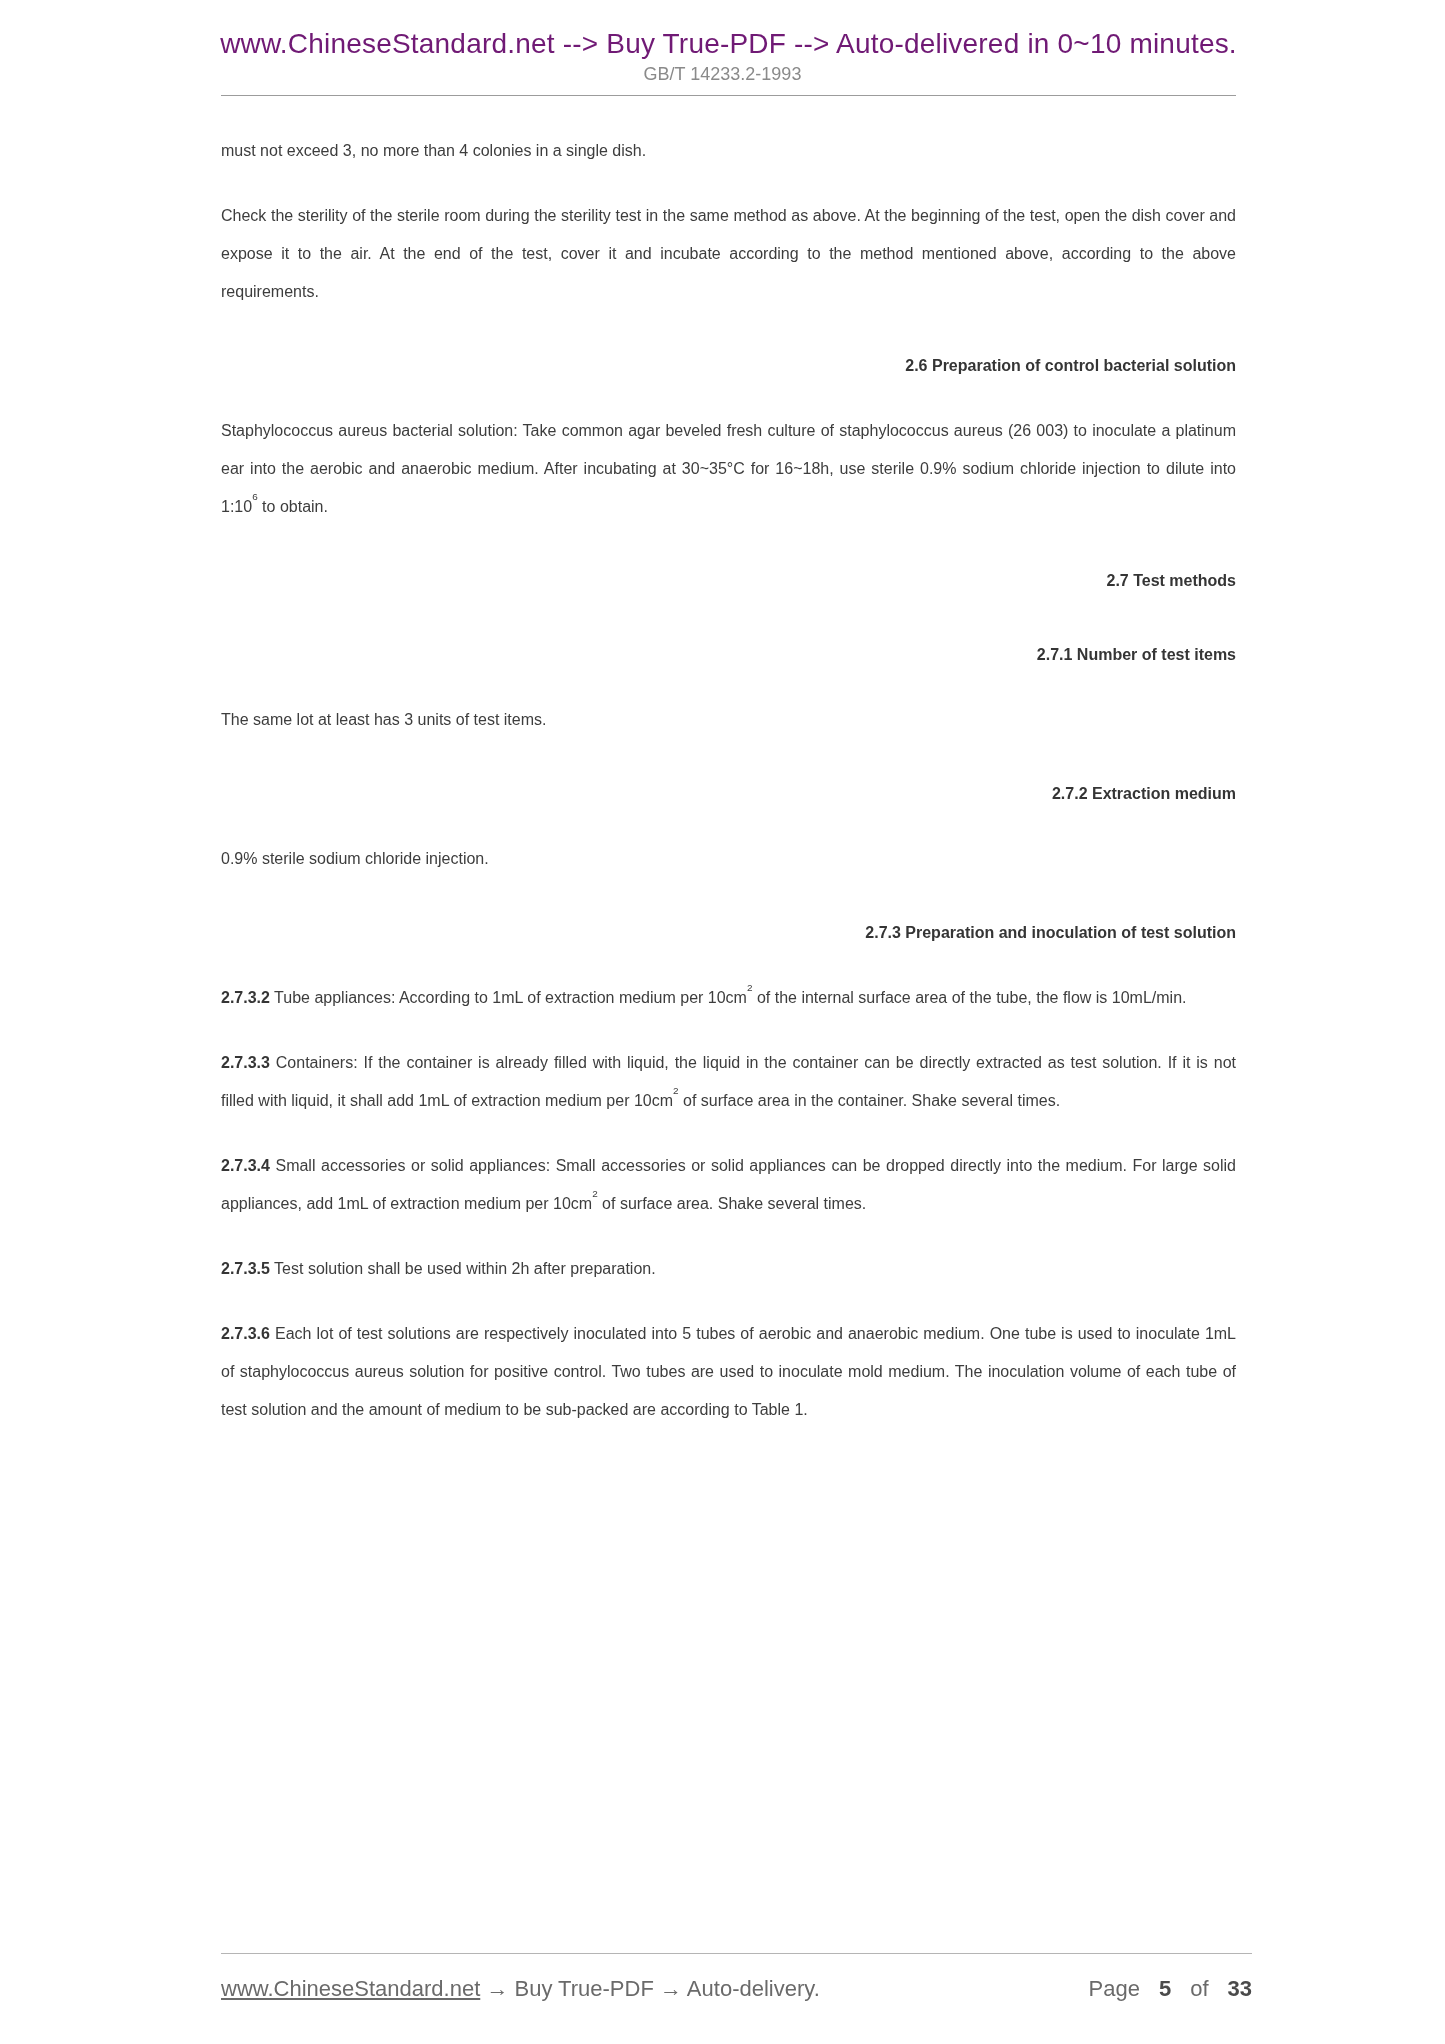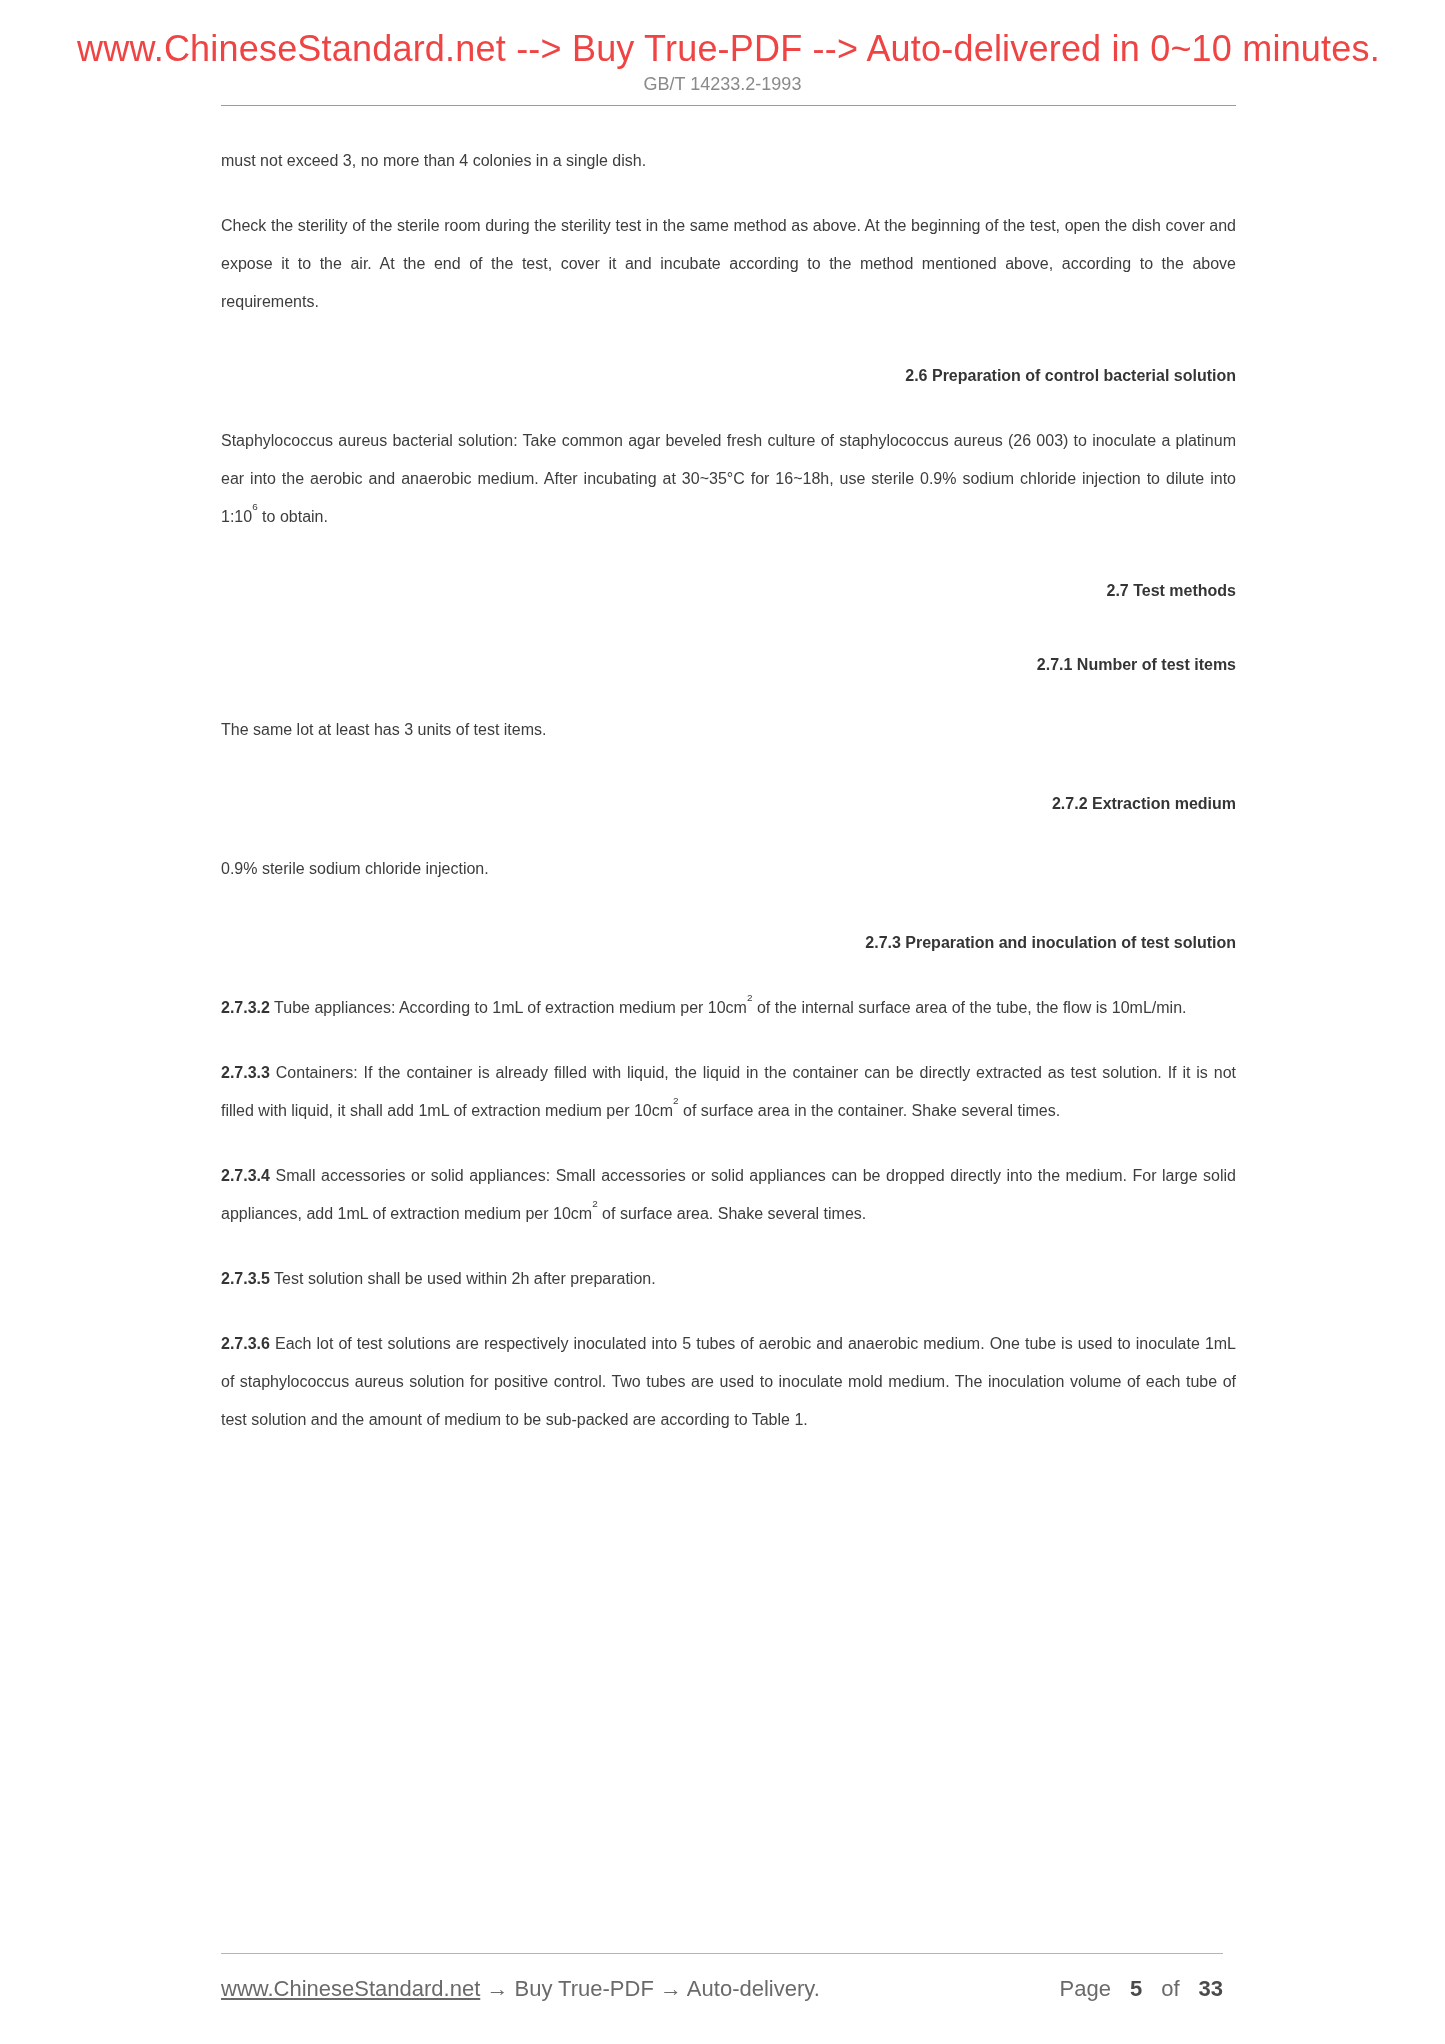--- a/index.html
+++ b/index.html
@@ -13,22 +13,22 @@
     height: 2044px;
     background: #ffffff;
     font-family: "Liberation Sans", sans-serif;
     overflow: hidden;
   }
   .header {
     padding-top: 28px;
     text-align: center;
   }
   .promo {
-    font-size: 36px;
-    color: #ef4444;
+    font-size: 28px;
+    color: #701a75;
     letter-spacing: 0.2px;
     padding-left: 12px;
   }
   .doc-id {
     font-size: 18px;
     color: #8a8a8a;
     margin-top: 4px;
   }
   .header-rule {
     border: none;
@@ -58,21 +58,21 @@
   }
   .content sup {
     font-size: 62%;
     line-height: 0;
     position: relative;
     top: -0.55em;
   }
   .footer {
     position: absolute;
     left: 221px;
-    right: 222px;
+    right: 193px;
     bottom: 42px;
     border-top: 1px solid #b5b5b5;
     padding-top: 22px;
     display: flex;
     justify-content: space-between;
     align-items: flex-start;
     font-size: 22px;
     color: #6a6a6a;
   }
   .footer-left {

